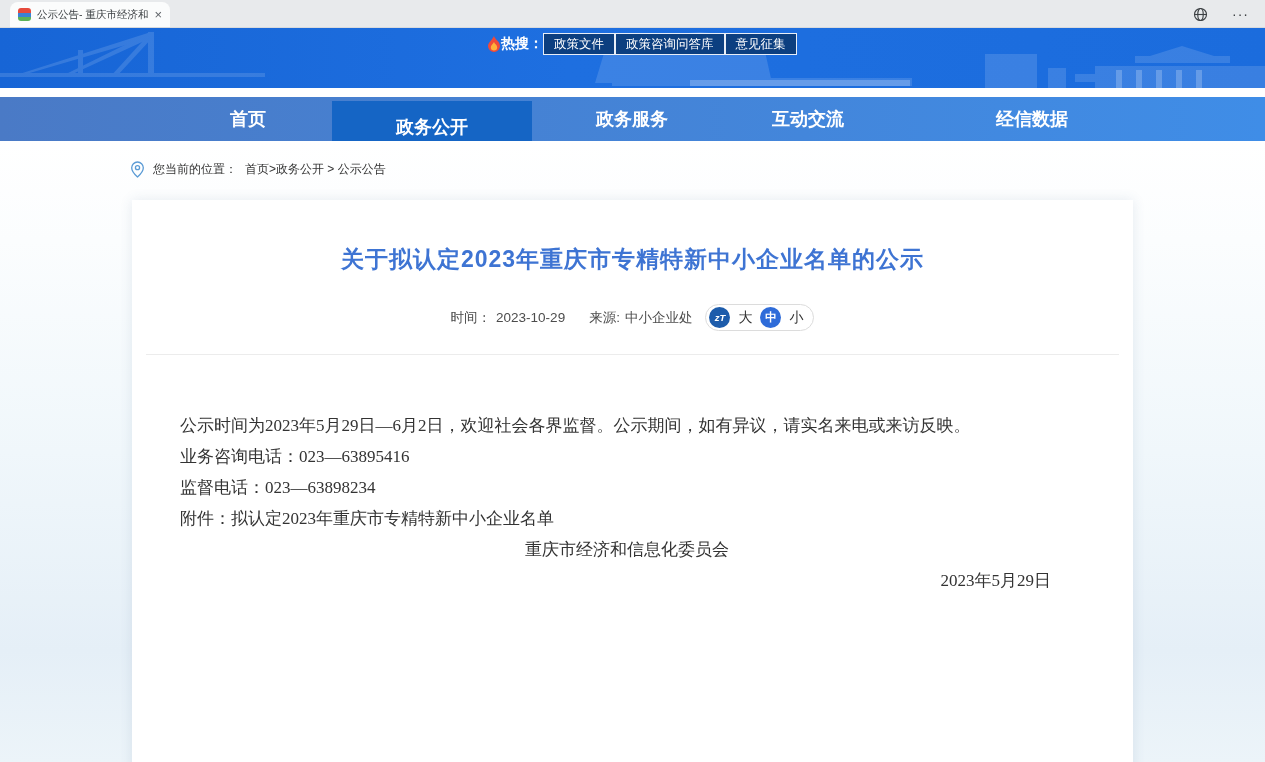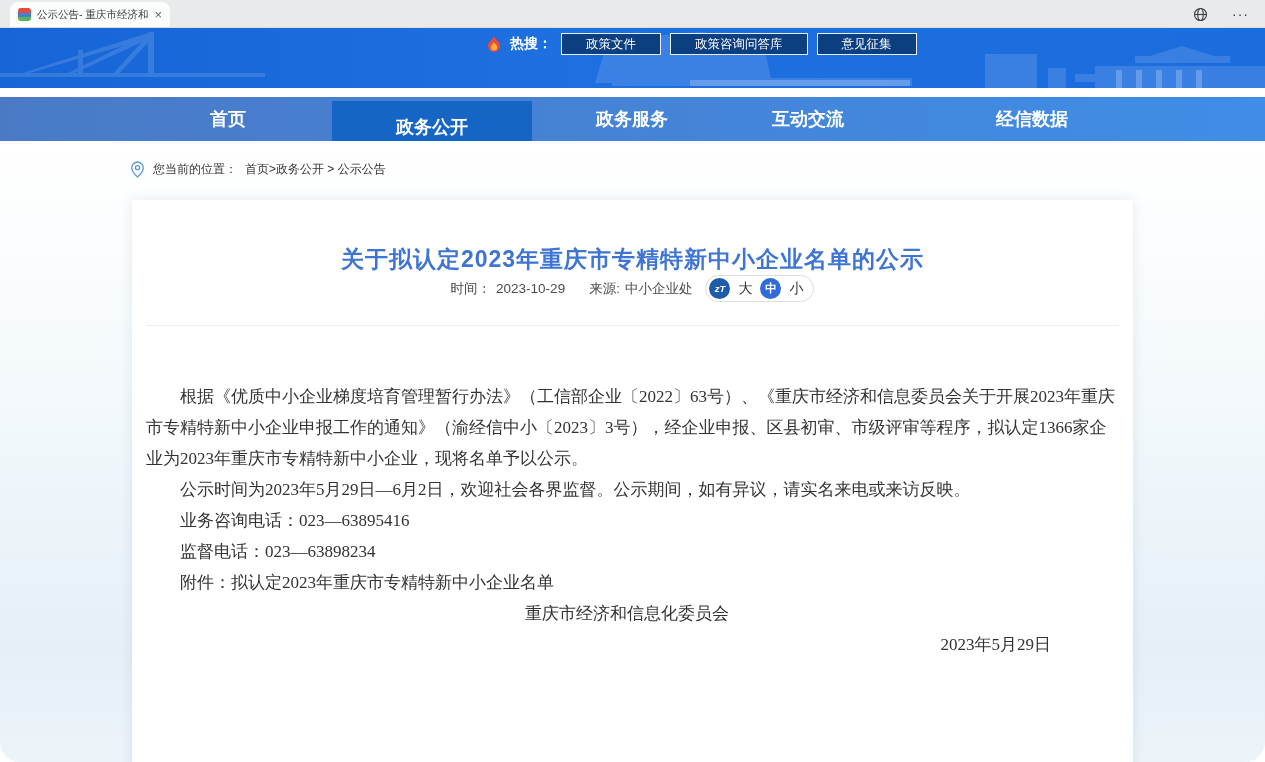--- a/index.html
+++ b/index.html
@@ -33,63 +33,62 @@
   .more-icon { font-size:14px; letter-spacing:1px; color:#3c4043; }
 
   
   .banner {
     height:60px; position:relative; overflow:hidden;
     background:linear-gradient(90deg,#1765d6,#1e6fe0 45%,#1b6cdd);
   }
   .banner-skyline { position:absolute; left:0; top:0; }
   .hotsearch {
     position:absolute; top:4px; left:487px; height:24px;
-    display:flex; align-items:center; gap:9px;
+    display:flex; align-items:center; 
   }
   .hot-label { color:#ffffff; font-weight:bold; font-size:14px; }
   .hot-btn {
     background:#0c3f80; border:1px solid #e8eef7; color:#ffffff;
-    font-size:12.5px; line-height:16px; padding:2px 24px; cursor:pointer;
+    font-size:12.5px; line-height:16px; padding:2px 10px; cursor:pointer;
     font-family:"Liberation Sans", sans-serif;
   }
 
   
   .nav { position:relative; height:53px; }
   .nav-band {
     position:absolute; left:0; right:0; bottom:0; height:44px;
     background:linear-gradient(90deg,#4a7ac6,#3f8de7);
   }
   .nav-tab {
     position:absolute; bottom:0; width:200px; height:44px; line-height:44px;
     text-align:center; color:#ffffff; font-size:18px; font-weight:bold;
     cursor:pointer; z-index:1;
   }
   .nav-tab.active { height:40px; line-height:52px; background:#1565c5; z-index:2; }
 
   
   .content {
     height:621px; position:relative;
     background:linear-gradient(180deg,#ffffff 0,#fbfdfe 16%,#f0f7fb 50%,#e5eff7 82%,#ecf4f9 100%);
-    border-radius:20px;
   }
   .breadcrumb {
     position:absolute; top:20px; left:130px;
     display:flex; align-items:center; gap:8px; font-size:12px; color:#333333;
   }
   .crumb-path { cursor:pointer; }
   .card {
     position:absolute; left:132px; top:59px; width:1001px; height:640px;
     background:#ffffff; box-shadow:0 0 12px rgba(60,90,130,.12);
   }
   .article-title {
     margin:44px 40px 0; text-align:center; color:#3e74d3;
     font-size:23px; font-weight:bold; letter-spacing:1px;
   }
   .meta-row {
-    display:flex; justify-content:center; align-items:center;
+    margin-top:29px; display:flex; justify-content:center; align-items:center;
     font-size:13.5px; color:#4c4c4c; gap:5px;
   }
   .meta-gap { width:14px; }
   .fs-widget {
     display:inline-flex; align-items:center; gap:8px;
     border:1px solid #dcdcdc; border-radius:14px; padding:2px 10px 2px 3px; margin-left:8px;
   }
   .fs-circle {
     width:21px; height:21px; border-radius:50%; color:#ffffff;
     display:flex; align-items:center; justify-content:center;
@@ -166,21 +165,21 @@
     </svg>
     <span class="hot-label">热搜：</span>
     <button class="hot-btn">政策文件</button>
     <button class="hot-btn">政策咨询问答库</button>
     <button class="hot-btn">意见征集</button>
   </div>
 </div>
 
 <div class="nav">
   <div class="nav-band"></div>
-  <div class="nav-tab" style="left:128px;">首页</div>
+  <div class="nav-tab" style="left:148px;">首页</div>
   <div class="nav-tab active" style="left:332px;">政务公开</div>
   <div class="nav-tab" style="left:532px;">政务服务</div>
   <div class="nav-tab" style="left:708px;">互动交流</div>
   <div class="nav-tab" style="left:932px;">经信数据</div>
 </div>
 
 <div class="content">
 
   <div class="breadcrumb">
     <svg width="15" height="17" viewBox="0 0 16 18">
@@ -204,21 +203,20 @@
         <span class="fs-circle dark">zT</span>
         <span class="fs-label">大</span>
         <span class="fs-circle mid">中</span>
         <span class="fs-label">小</span>
       </span>
     </div>
 
     <div class="divider"></div>
 
     <div class="article-body">
-      <p>根据《优质中小企业梯度培育管理暂行办法》（工信部企业〔2022〕63号）、《重庆市经济和信息委员会关于开展2023年重庆市专精特新中小企业申报工作的通知》（渝经信中小〔2023〕3号），经企业申报、区县初审、市级评审等程序，拟认定1366家企业为2023年重庆市专精特新中小企业，现将名单予以公示。</p>
       <p>公示时间为2023年5月29日—6月2日，欢迎社会各界监督。公示期间，如有异议，请实名来电或来访反映。</p>
       <p>业务咨询电话：023—63895416</p>
       <p>监督电话：023—63898234</p>
       <p class="attachment">附件：拟认定2023年重庆市专精特新中小企业名单</p>
       <p class="sign-org">重庆市经济和信息化委员会</p>
       <p class="sign-date">2023年5月29日</p>
     </div>
   </div>
 
 </div>

